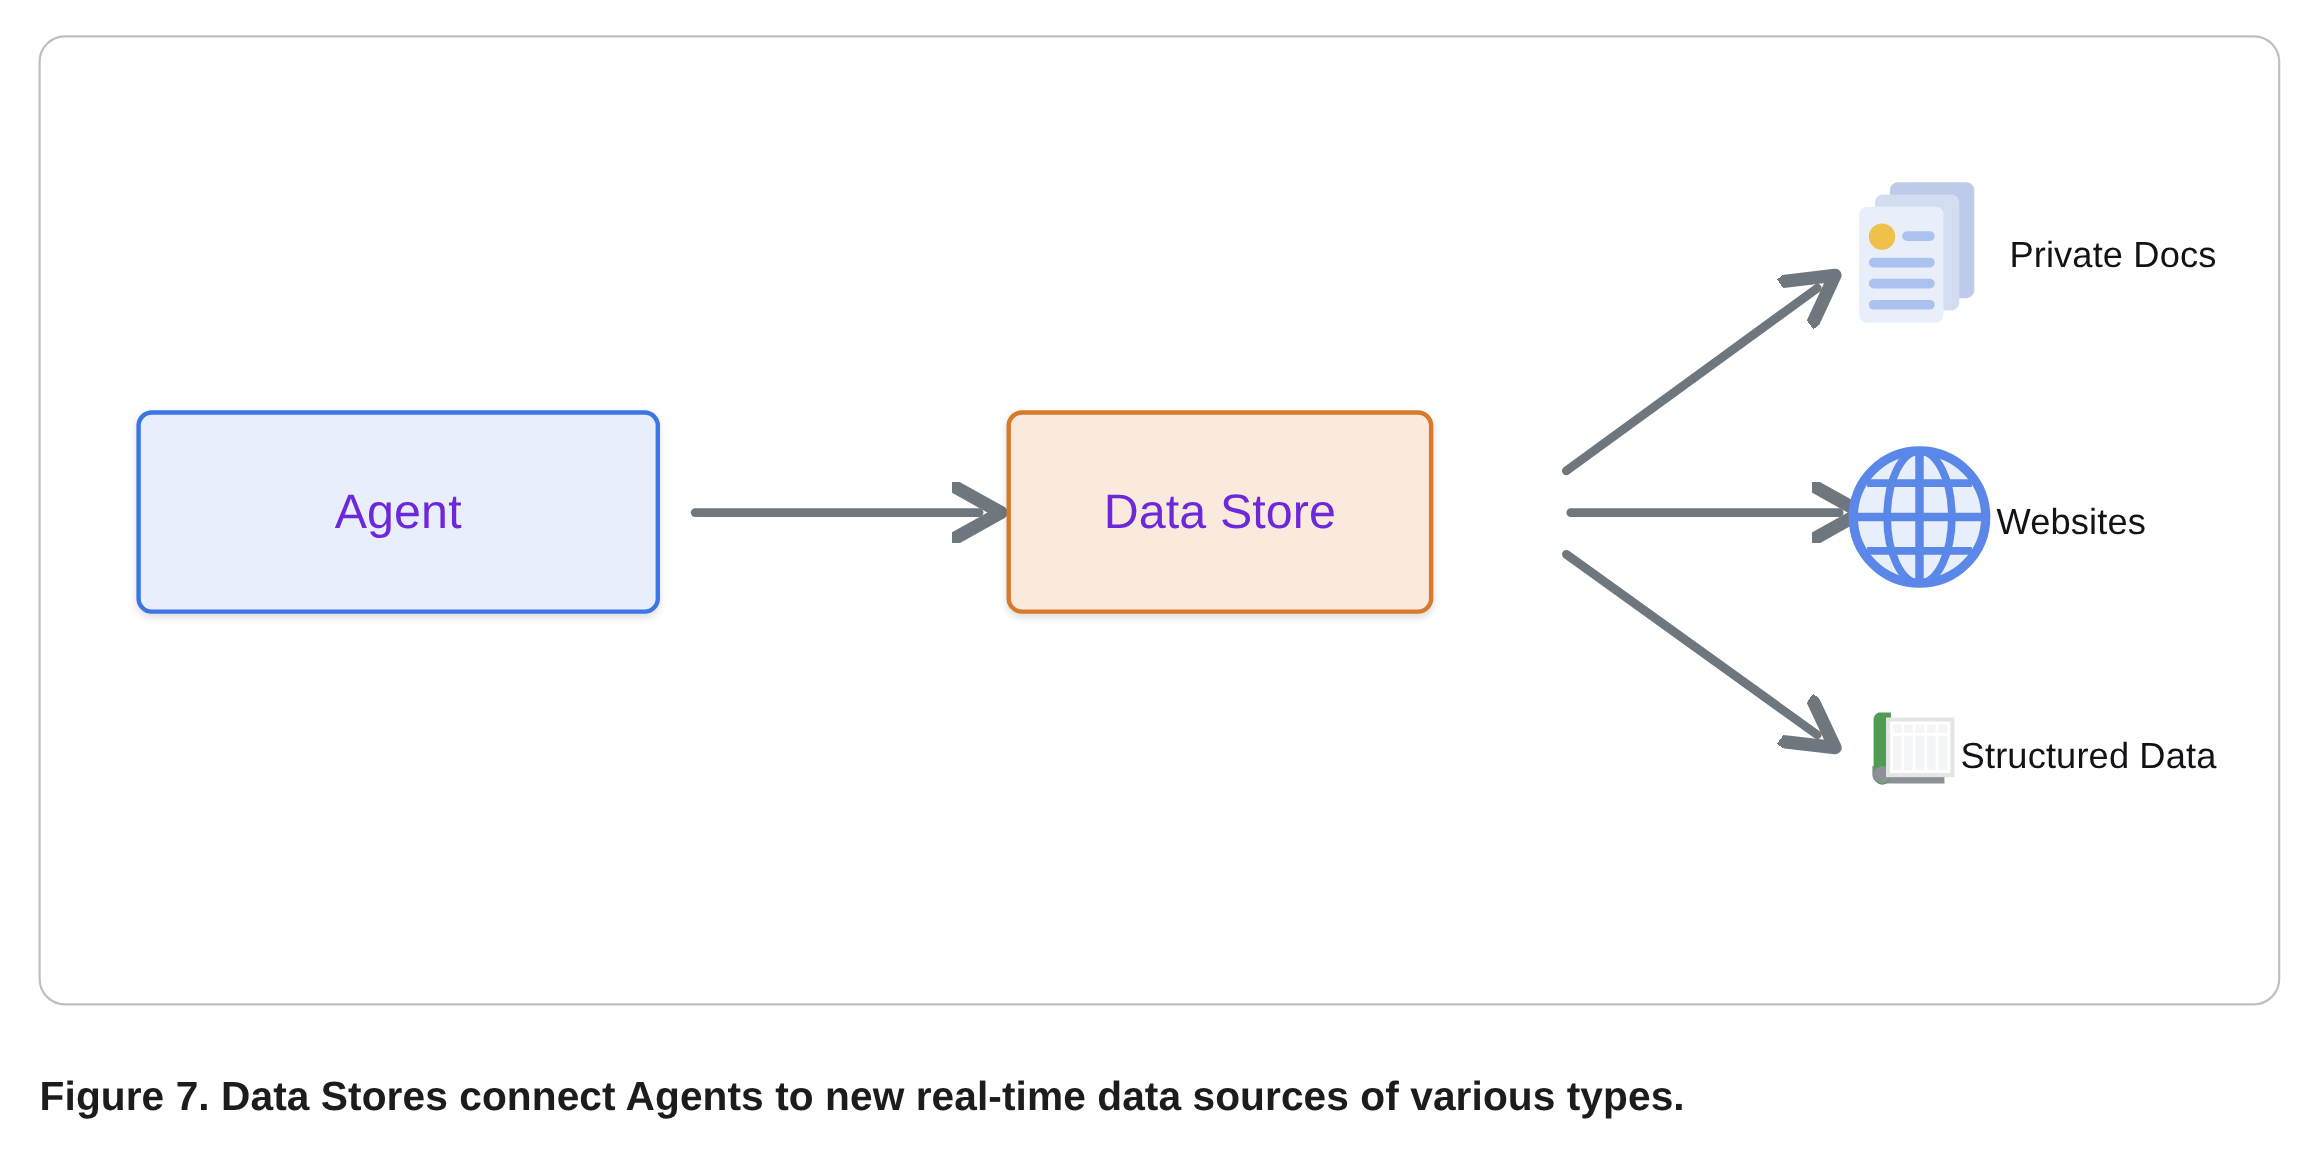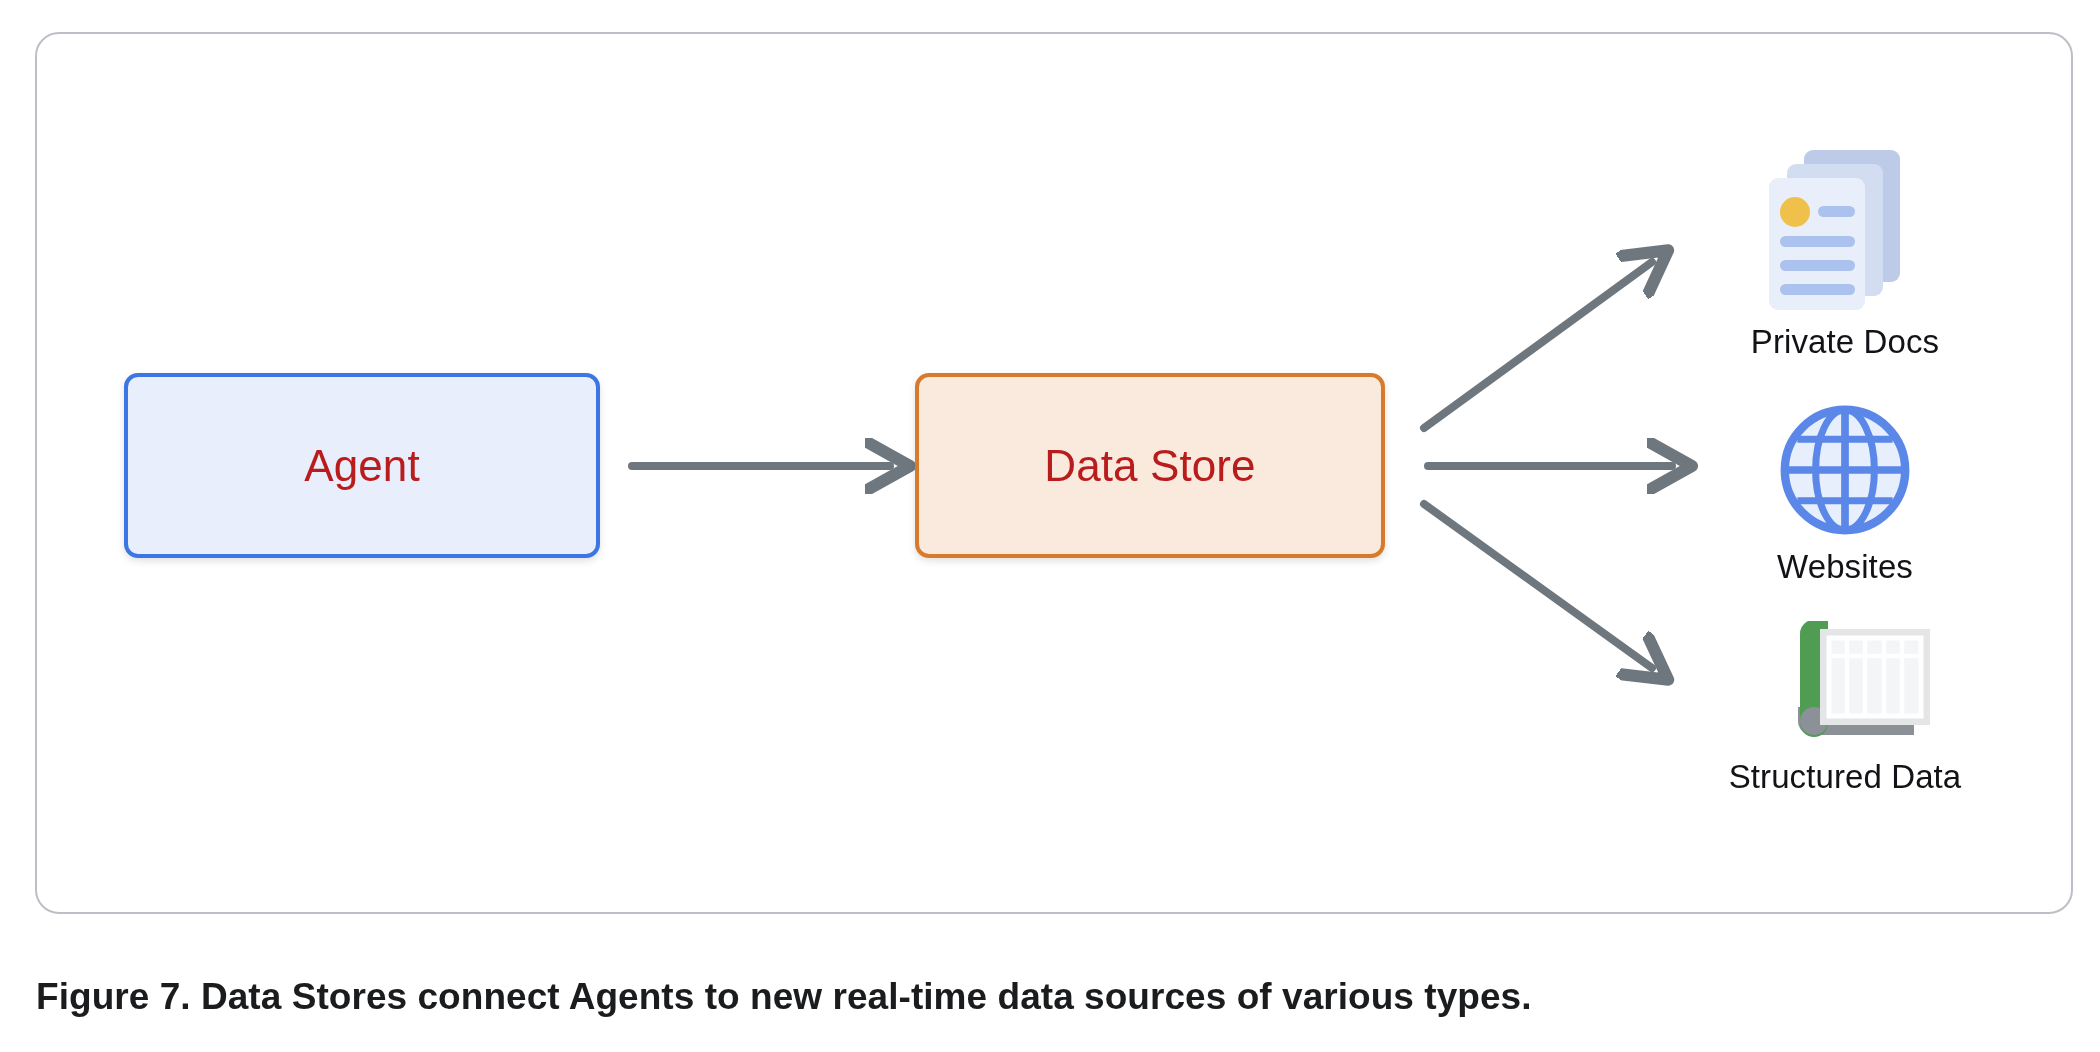--- a/index.html
+++ b/index.html
@@ -52,46 +52,46 @@
     justify-content: center;
     border-radius: 14px;
     border-style: solid;
     border-width: 4px;
     box-shadow: 0 3px 7px rgba(60,64,67,0.16);
   }
   .node-box .node-label {
     font-size: 44px;
     font-weight: 400;
     letter-spacing: 0.1px;
-    color: #b91c1c;
+    color: #6d28d9;
     font-family: "Liberation Sans", sans-serif;
   }
   #node-agent {
     left: 124px;
     top: 373px;
     width: 476px;
     height: 185px;
     background: #e8eefc;
     border-color: #3b76e4;
   }
   #node-datastore {
     left: 915px;
     top: 373px;
-    width: 470px;
+    width: 388px;
     height: 185px;
     background: #faeade;
     border-color: #d87a2b;
   }
 
   
   .source-item {
     position: absolute;
     width: 340px;
     display: flex;
-    flex-direction: column;
+    flex-direction: row;
     align-items: center;
   }
   .source-icon {
     display: block;
   }
   .source-label {
     margin-top: 8px;
     font-size: 33px;
     font-weight: 400;
     color: #121316;

